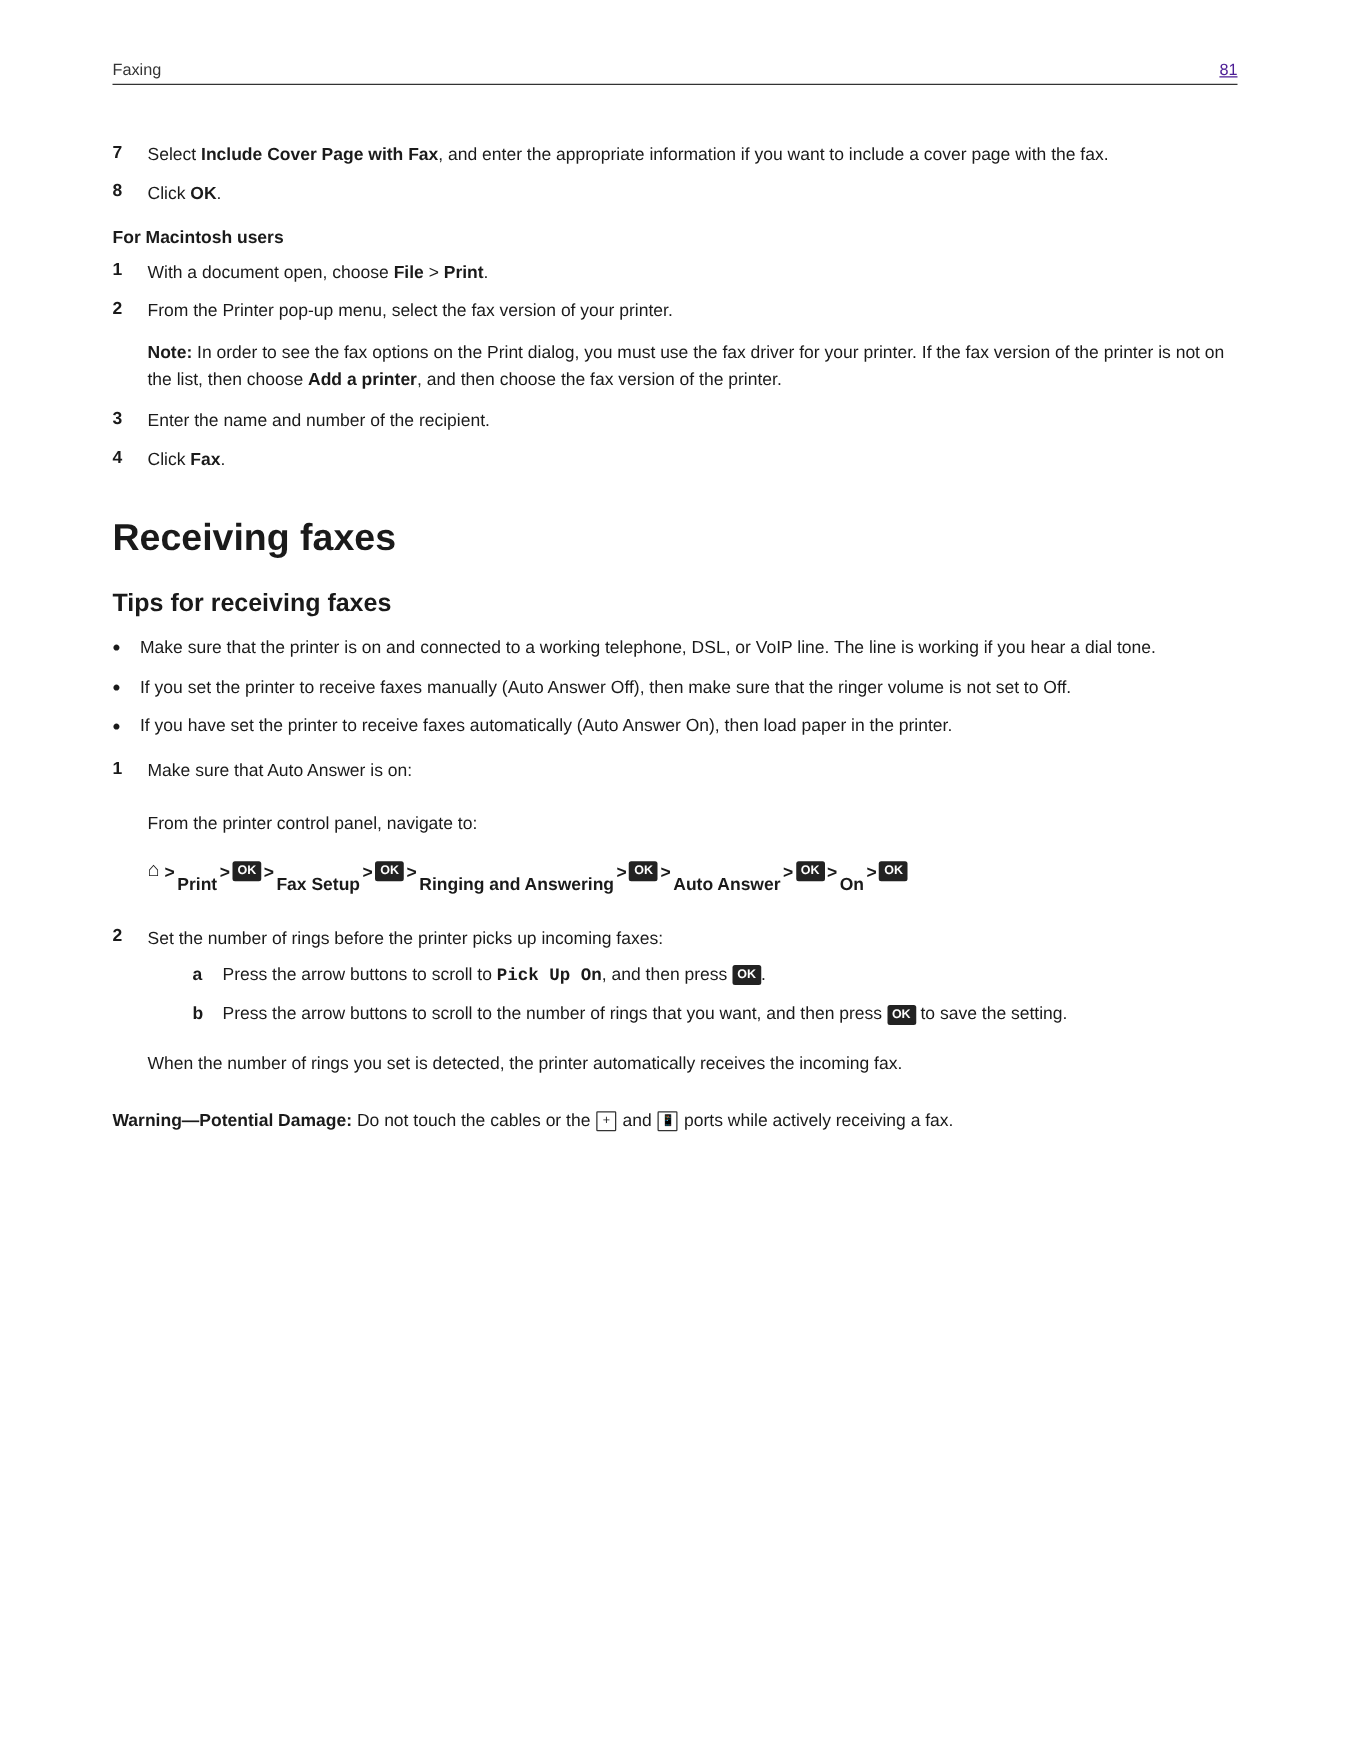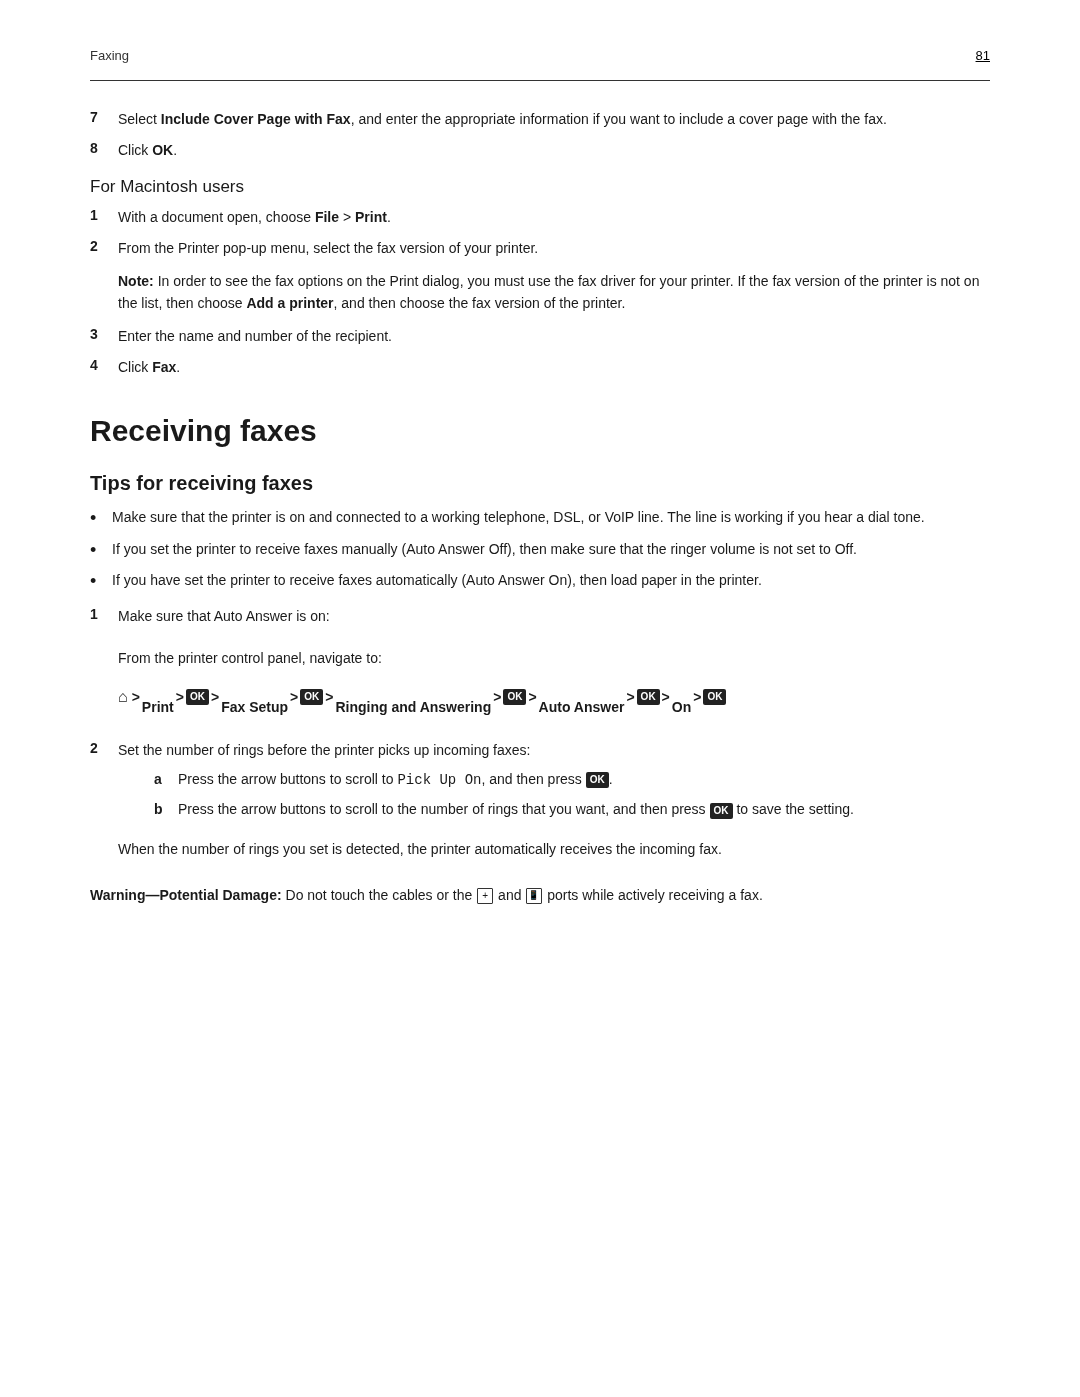--- a/index.html
+++ b/index.html
@@ -18,33 +18,33 @@
       padding: 48px 90px 60px 90px;
       position: relative;
     }
 
     
     .page-header {
       display: flex;
       justify-content: space-between;
       align-items: center;
       border-bottom: 1px solid #333;
-      padding-bottom: 17px;
-      margin-bottom: 28px;
+      padding-bottom: 4px;
+      margin-bottom: 45px;
       text-align: center;
     }
 
     .page-header-left {
       font-size: 13px;
       color: #333;
     }
 
     .page-header-right {
       font-size: 13px;
-      color: #000000;
+      color: #4c1d95;
       text-decoration: underline;
     }
 
     
     .num-item {
       display: flex;
       margin-bottom: 10px;
     }
 
     .num-label {
@@ -59,22 +59,22 @@
       line-height: 1.5;
     }
 
     .num-content b {
       font-weight: bold;
       margin-top: 20px;
     }
 
     
     .sub-heading {
-      font-weight: normal;
-      font-size: 17px;
+      font-weight: bold;
+      font-size: 14px;
       margin: 16px 0 10px 0;
     }
 
     
     .section-title {
       font-size: 30px;
       font-weight: bold;
       margin: 36px 0 20px 0;
       border-bottom: none;
     }
@@ -164,21 +164,21 @@
       min-width: 24px;
     }
 
     .alpha-content {
       flex: 1;
     }
 
     
     .mono {
       font-family: 'Courier New', Courier, monospace;
-      font-weight: normal;
+      font-weight: bold;
       margin-top: 33px;
     }
 
     
     .port-icon {
       display: inline-flex;
       align-items: center;
       justify-content: center;
       border: 1.5px solid #333;
       width: 16px;

